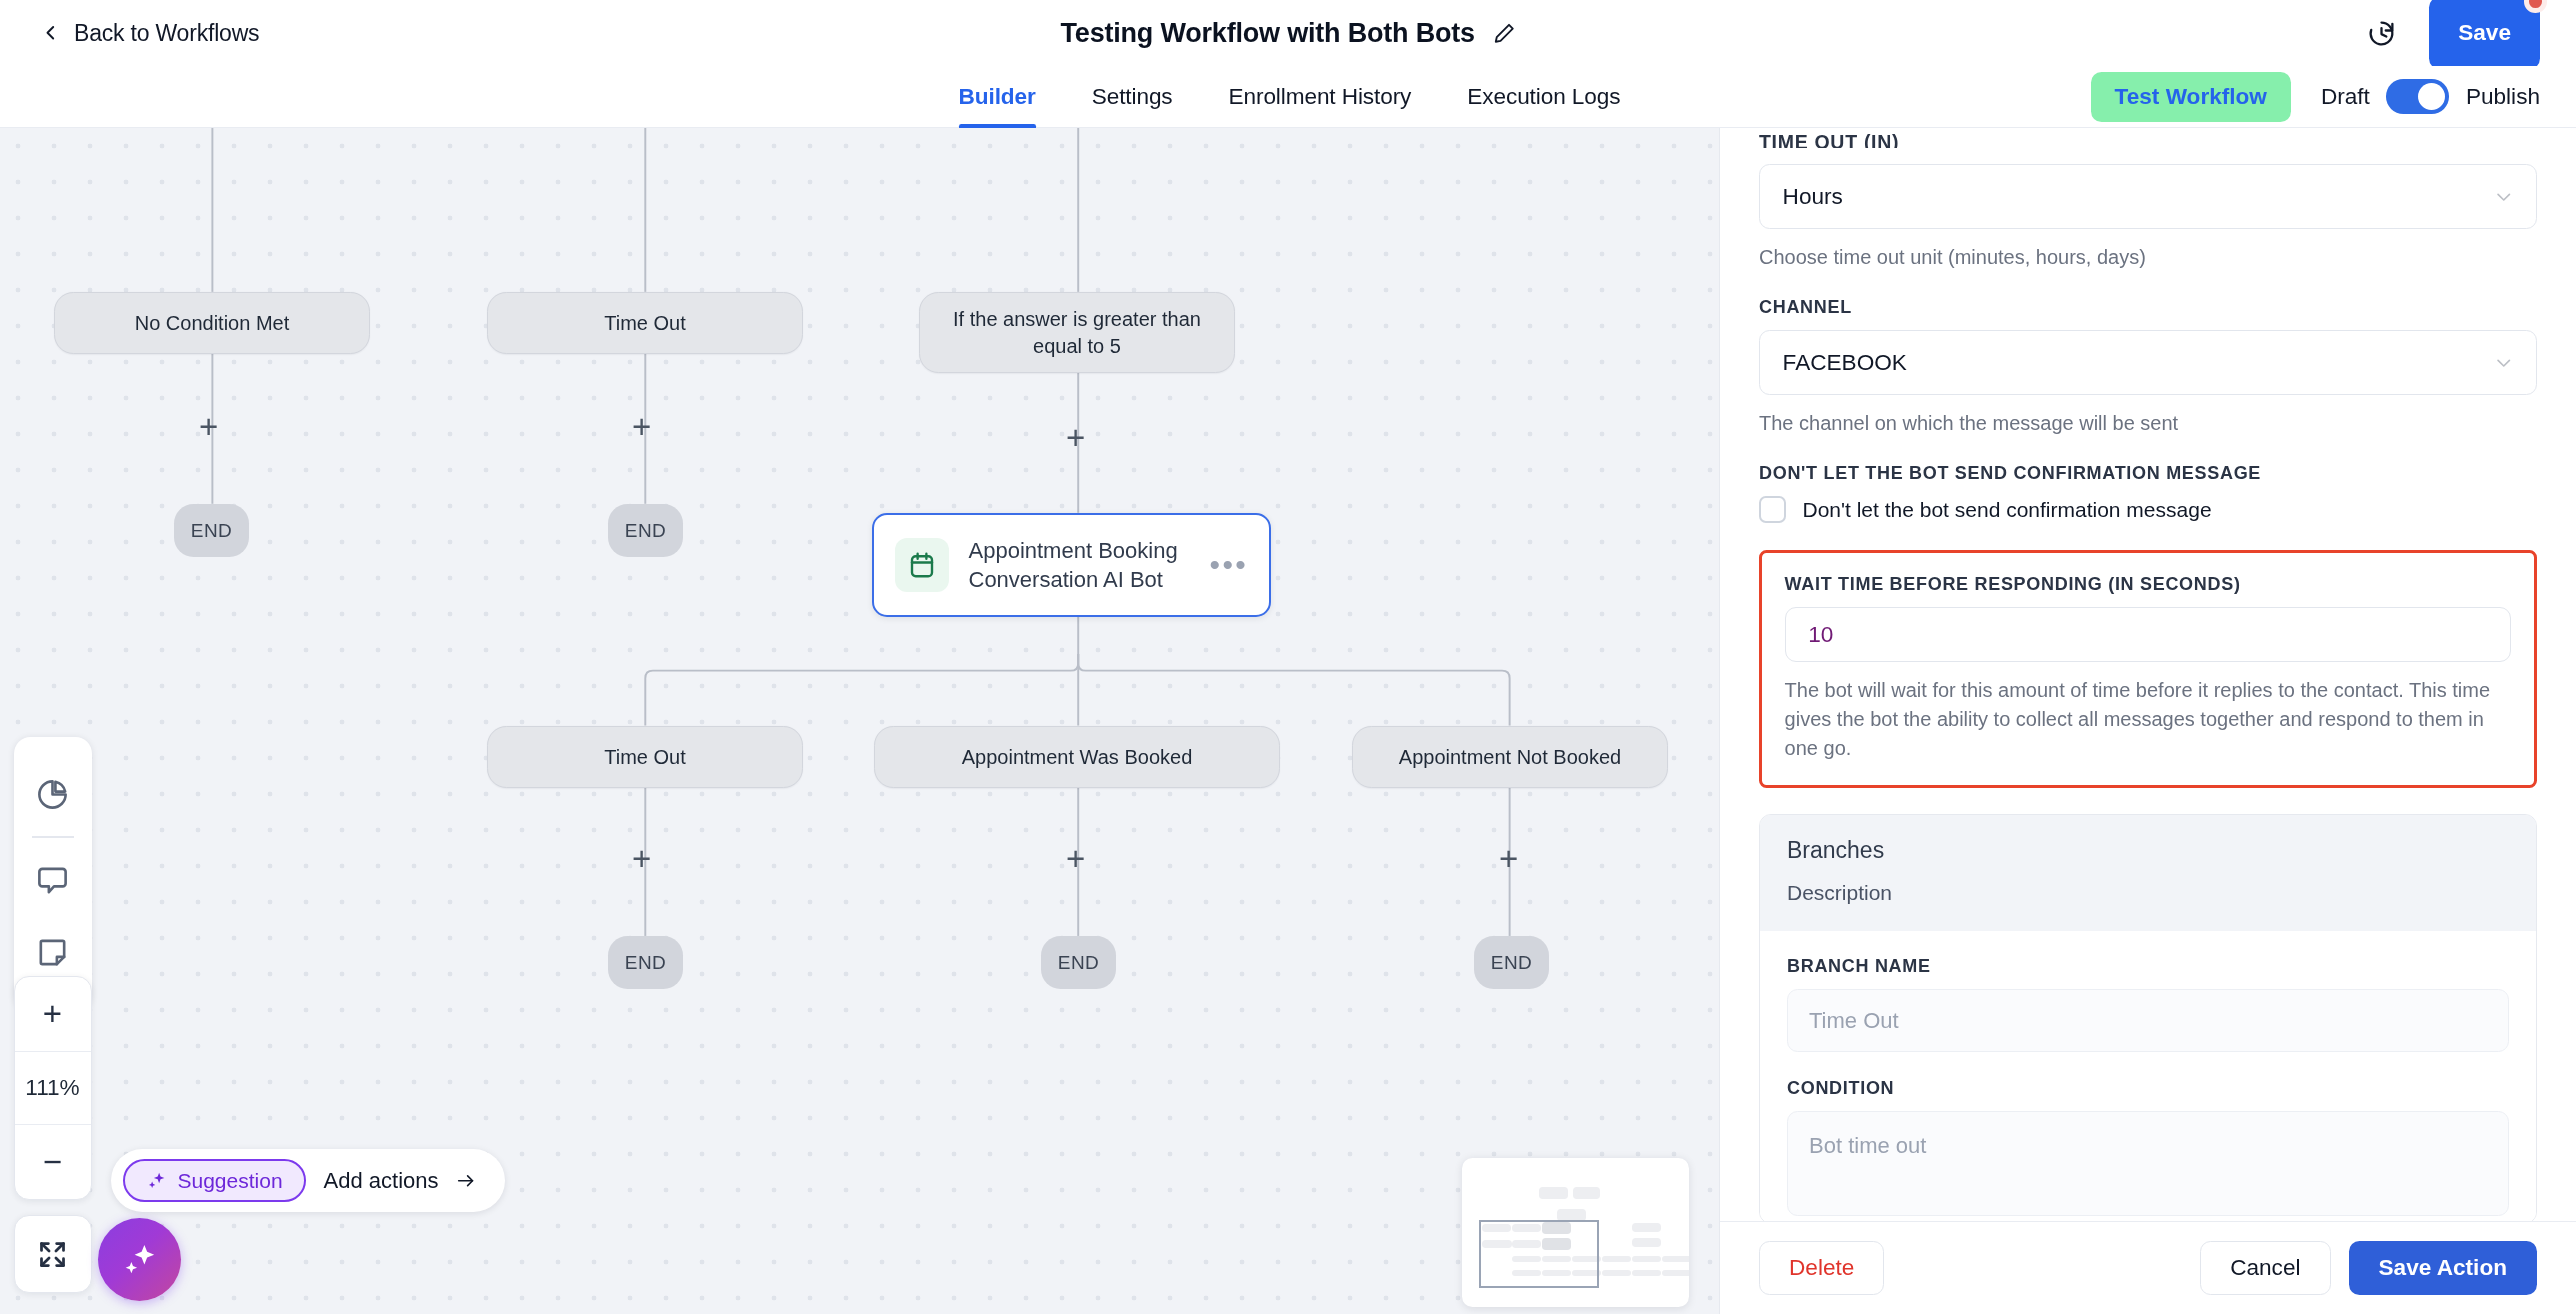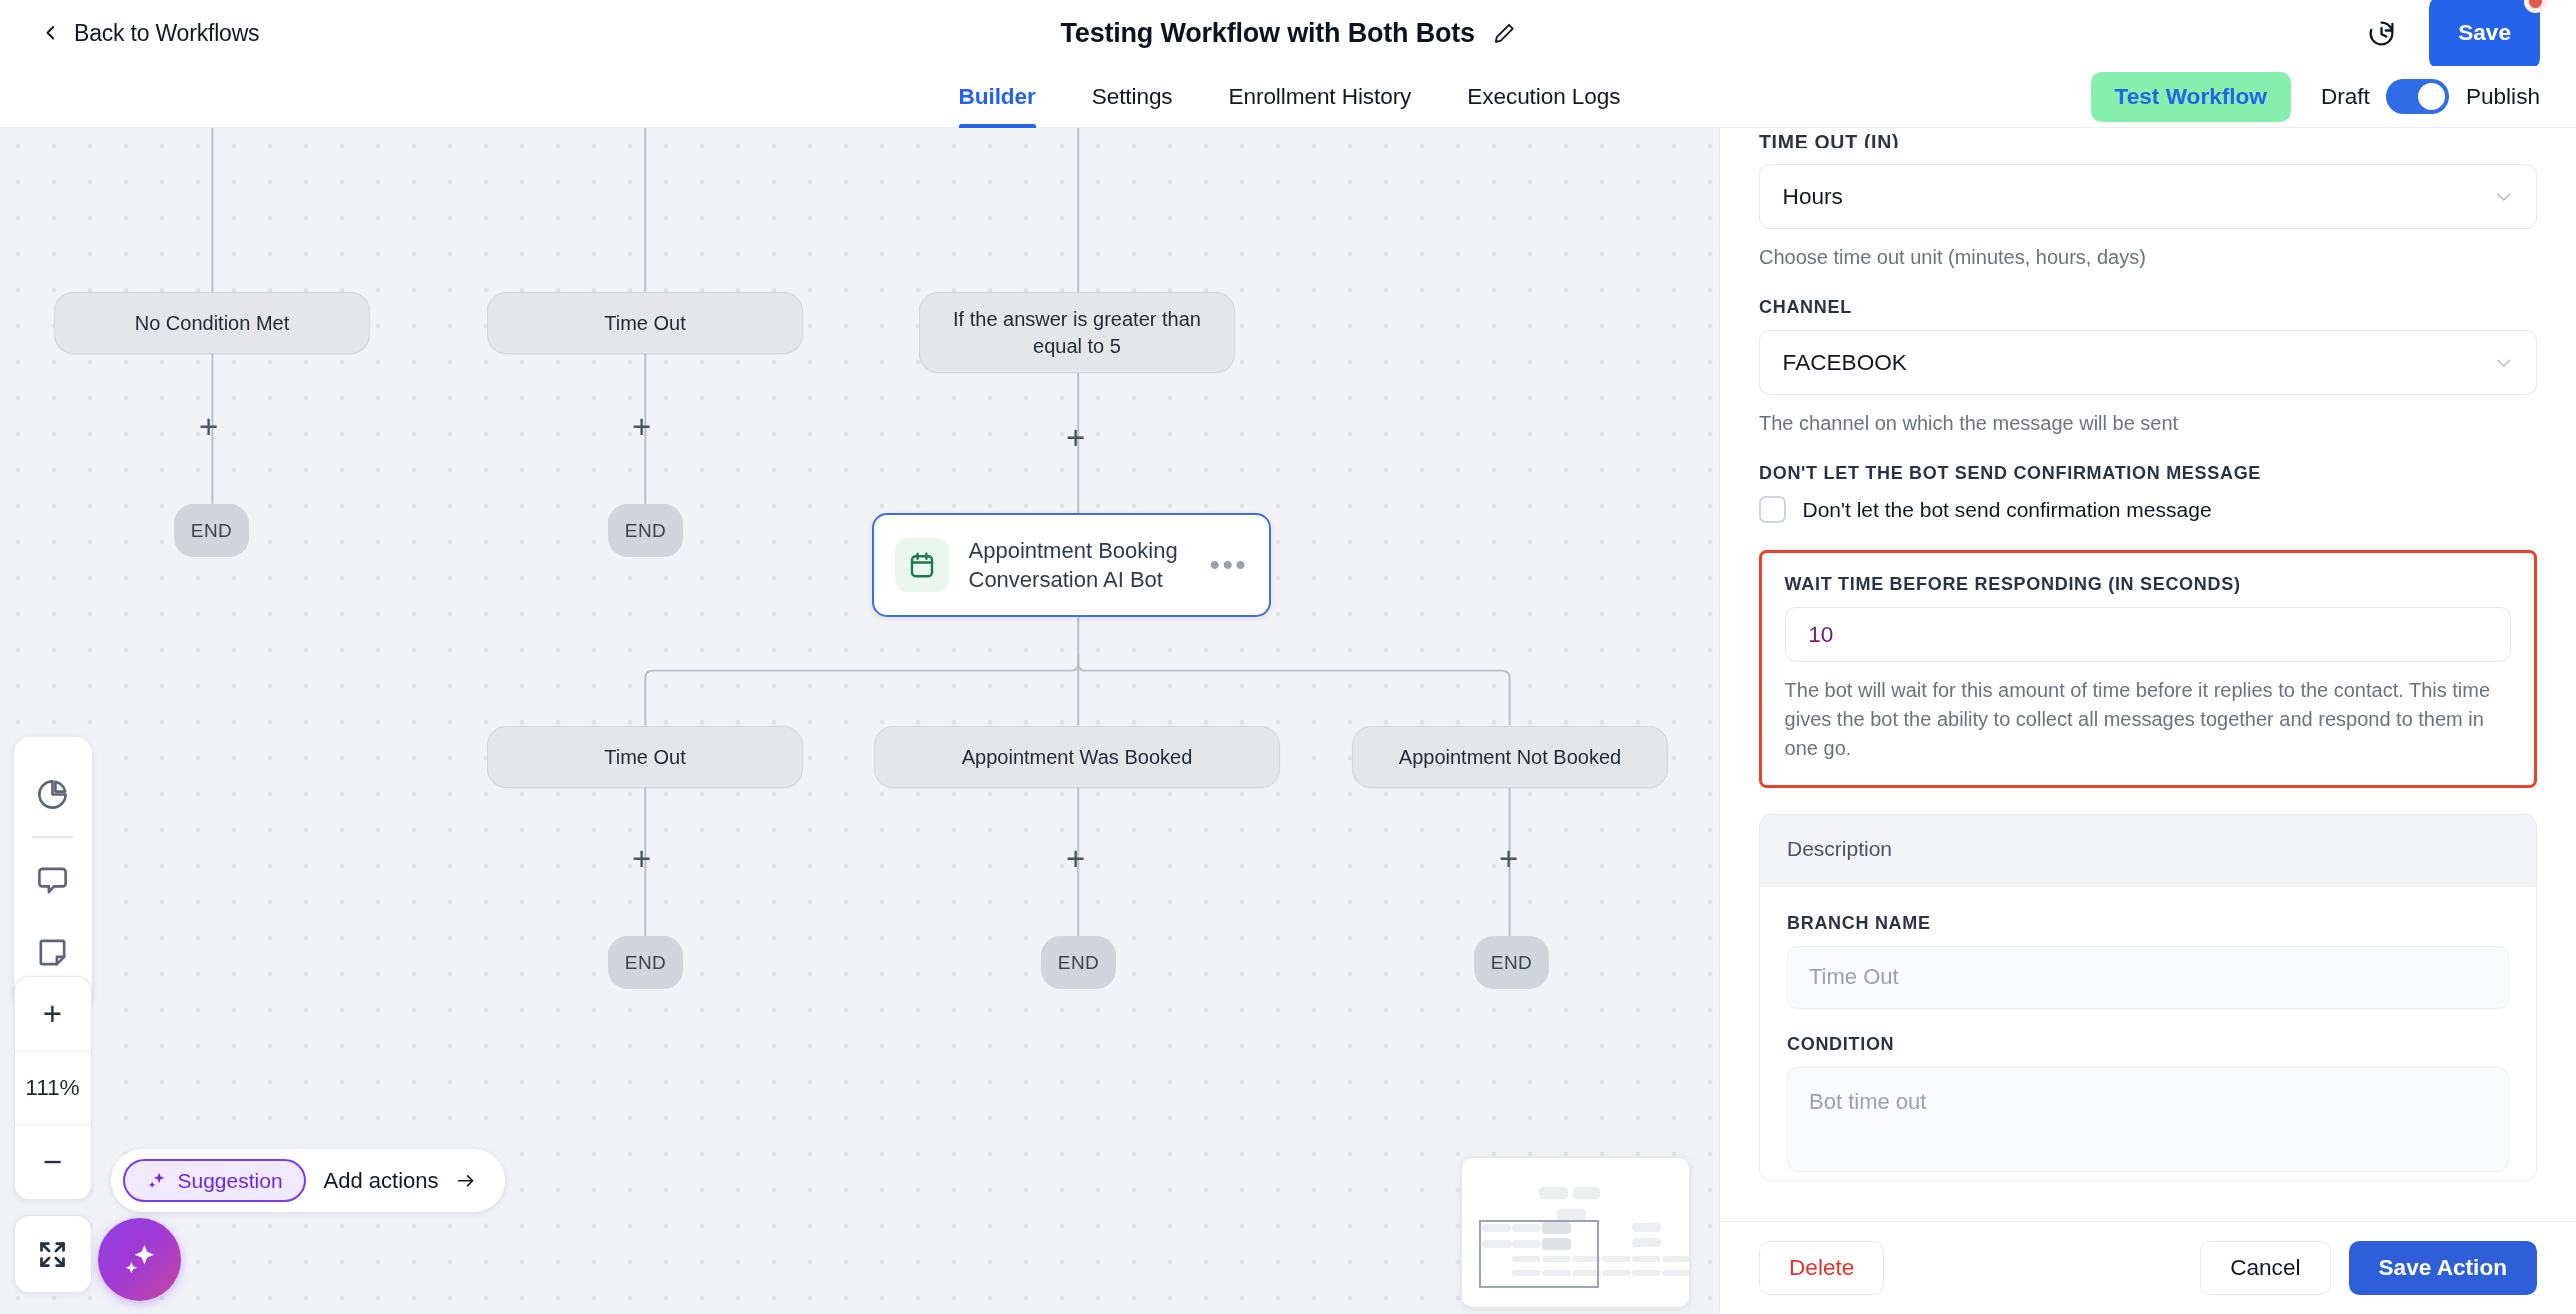--- a/index.html
+++ b/index.html
@@ -514,20 +514,21 @@
         <div class="highlight-box">
           <div class="field-label">WAIT TIME BEFORE RESPONDING (IN SECONDS)</div>
           <div class="text-input">
             <span>10</span>
           </div>
           <div class="help-text" style="margin-bottom:0;">The bot will wait for this amount of time before it replies to the contact. This time gives the bot the ability to collect all messages together and respond to them in one go.</div>
         </div>
 
         <div class="card">
           <div class="card-head">
+            <div class="card-title">Branches</div>
             <div class="card-desc">Description</div>
           </div>
           <div class="card-body">
             <div class="field-label">BRANCH NAME</div>
             <div class="ghost-input">
               <span>Time Out</span>
             </div>
             <div class="field-label">CONDITION</div>
             <div class="ghost-area">
               <span>Bot time out</span>

